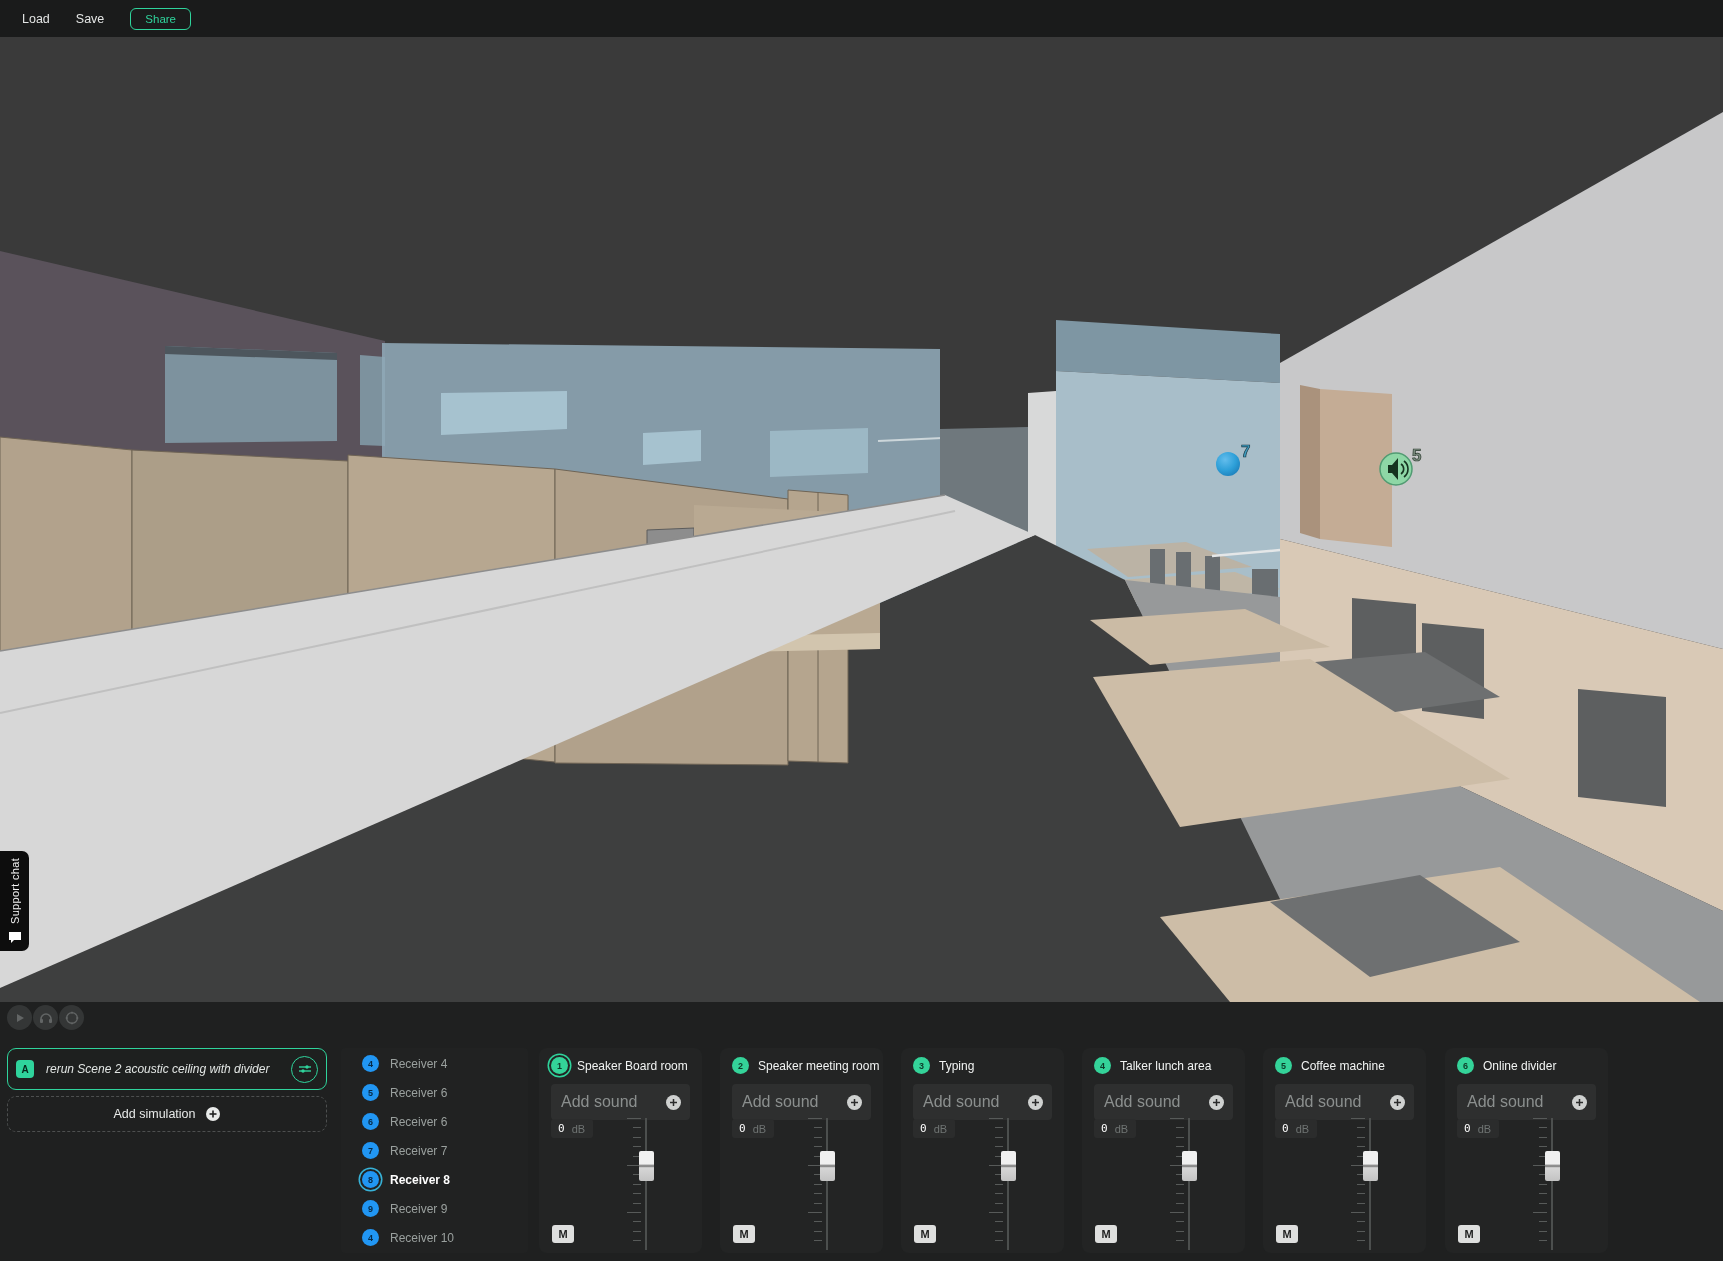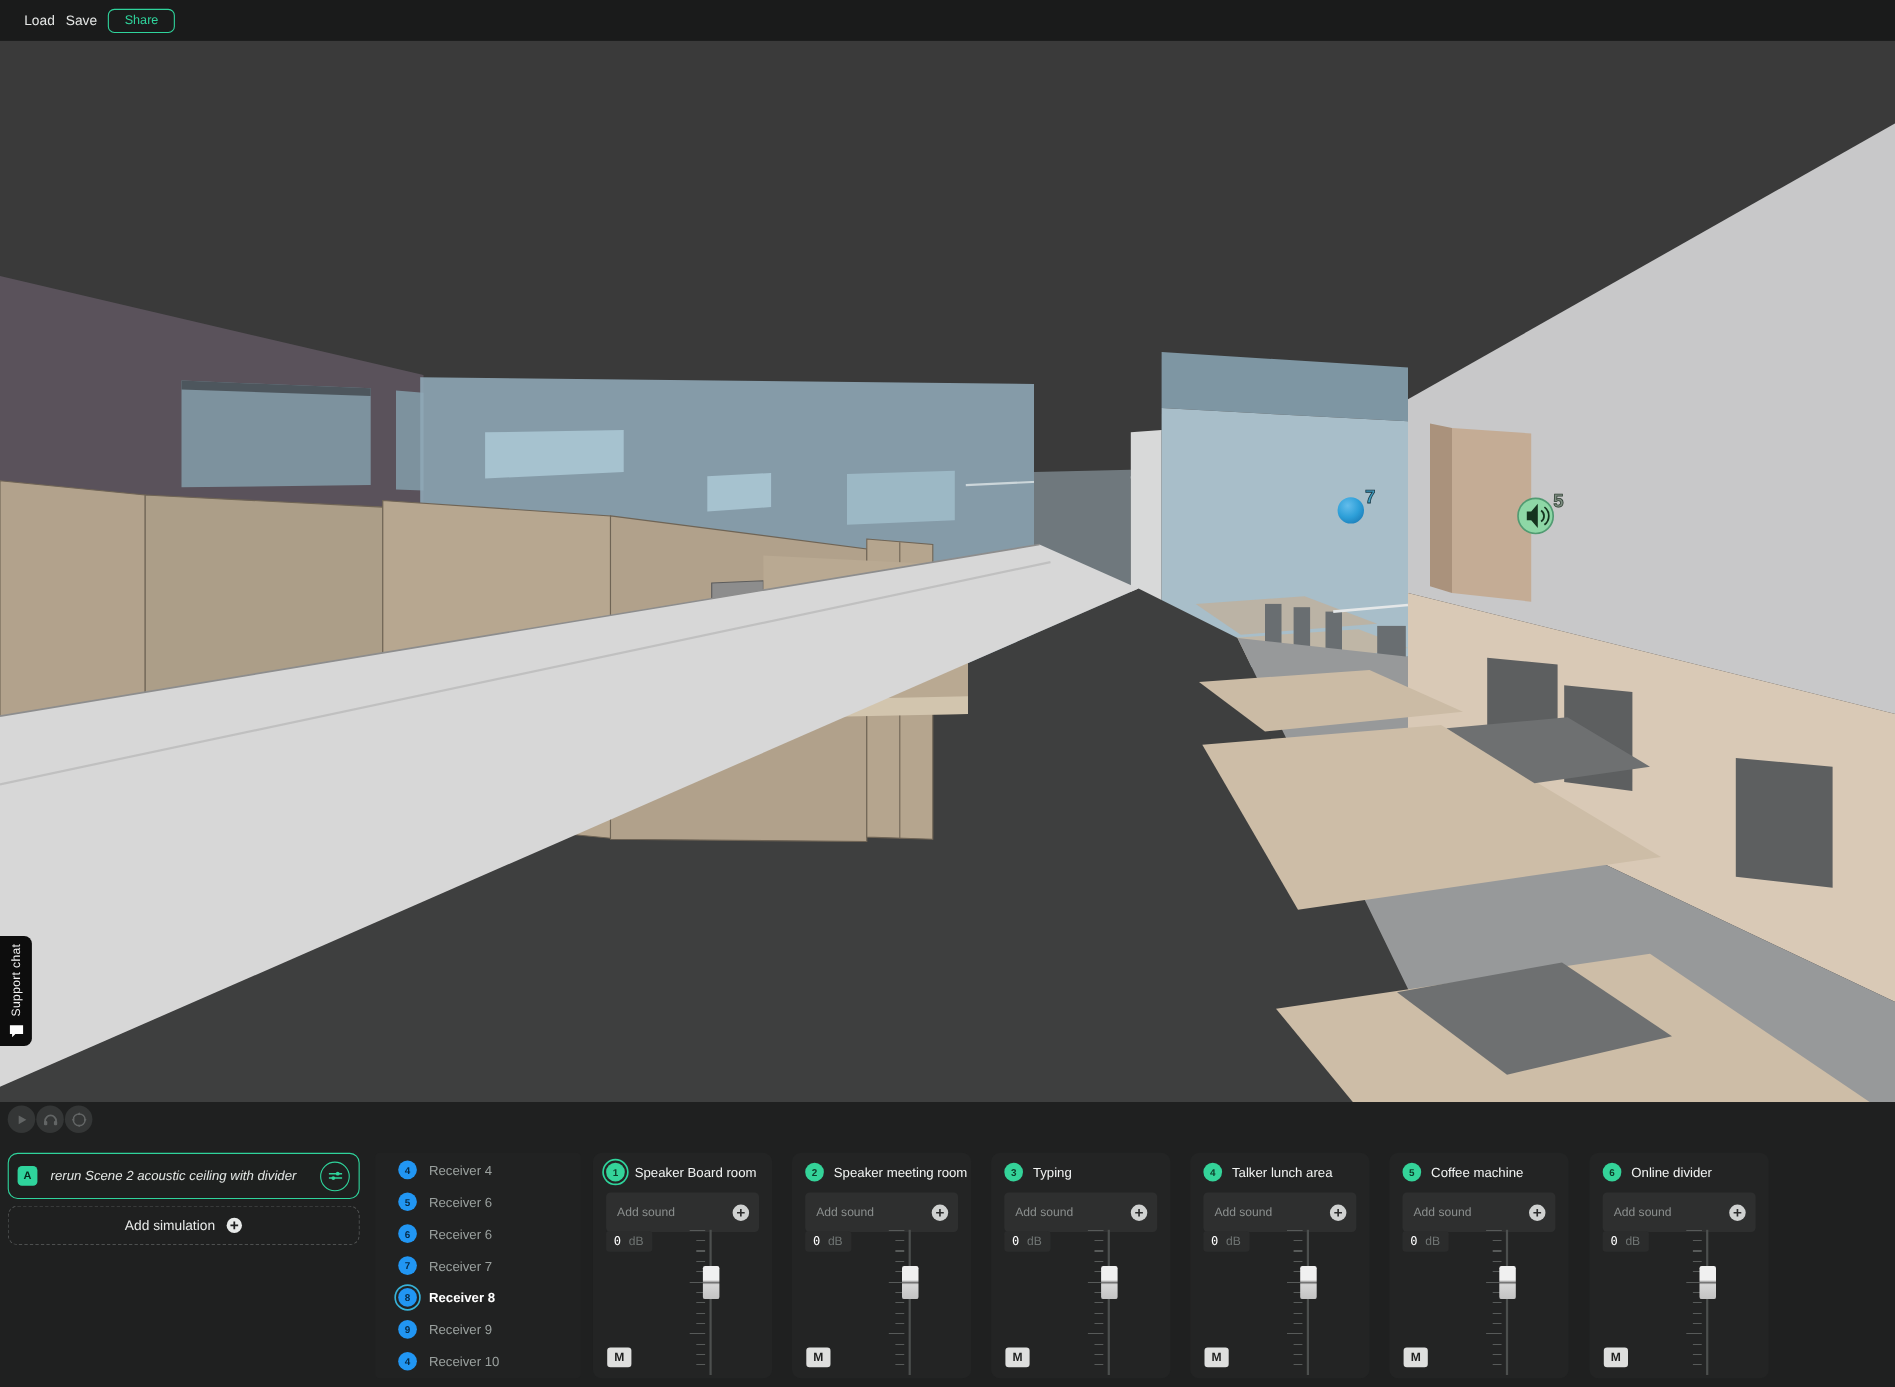--- a/index.html
+++ b/index.html
@@ -1,21 +1,21 @@
 <!DOCTYPE html>
 <html><head>
 <meta charset="utf-8">
 <style>
   * { margin:0; padding:0; box-sizing:border-box; }
   html,body { width:1723px; height:1261px; overflow:hidden; background:#1f2020;
               font-family:"Liberation Sans", sans-serif; }
 
   
   .topbar { position:absolute; left:0; top:0; width:1723px; height:37px;
-            background:#1a1b1b; display:flex; align-items:center; gap:10px;
+            background:#1a1b1b; display:flex; align-items:center; gap:26px;
             padding-left:22px; z-index:30; }
   .topbtn { color:#e4e6e5; font-size:12.5px; cursor:pointer; background:none; border:none;
             font-family:inherit; }
   .sharebtn { color:#2fd49c; font-size:11.5px; border:1px solid #2fd49c; border-radius:6px;
               padding:4px 14px; background:transparent; font-family:inherit; }
 
   
   .viewport { position:absolute; left:0; top:37px; width:1723px; height:965px; background:#3a3a3a; }
   .viewport svg { display:block; }
 
@@ -69,21 +69,21 @@
             border-radius:8px; }
   .sp-head { position:absolute; left:12px; top:9px; display:flex; align-items:center; gap:9px; }
   .sp-badge { width:17px; height:17px; border-radius:50%; background:#34d399; color:#0d3b28;
               font-size:9px; font-weight:bold; display:flex; align-items:center;
               justify-content:center; flex:0 0 auto; }
   .spanel.sel .sp-badge { box-shadow:0 0 0 2px #232424, 0 0 0 3.5px #2fd49c; }
   .sp-title { color:#f2f4f3; font-size:12px; font-weight:normal; white-space:nowrap; }
   .add-row { position:absolute; left:12px; top:36px; width:139px; height:36px;
              background:#2e2f2f; border-radius:4px; display:flex; align-items:center;
              justify-content:space-between; padding:0 9px 0 10px; cursor:pointer; }
-  .add-row span { color:#8b8f8e; font-size:11px; }
+  .add-row span { color:#8b8f8e; font-size:16px; }
   .plus-circle { width:15px; height:15px; border-radius:50%; background:#cfd1d0;
                  display:flex; align-items:center; justify-content:center; }
   .db-box { position:absolute; left:12px; top:71px; width:42px; height:19px;
             background:#2b2c2c; border-radius:3px; display:flex; align-items:center;
             gap:7px; padding-left:7px; }
   .db-val { color:#ffffff; font-size:11px; font-family:"DejaVu Sans Mono", monospace; }
   .db-unit { color:#6f7473; font-size:11px; }
   .slider { position:absolute; left:88px; top:70px; width:32px; height:132px; }
   .ticks { position:absolute; left:0; top:0; width:14px; height:132px;
            background-image:repeating-linear-gradient(to bottom,#575a59 0 1px,transparent 1px 9.4px),

